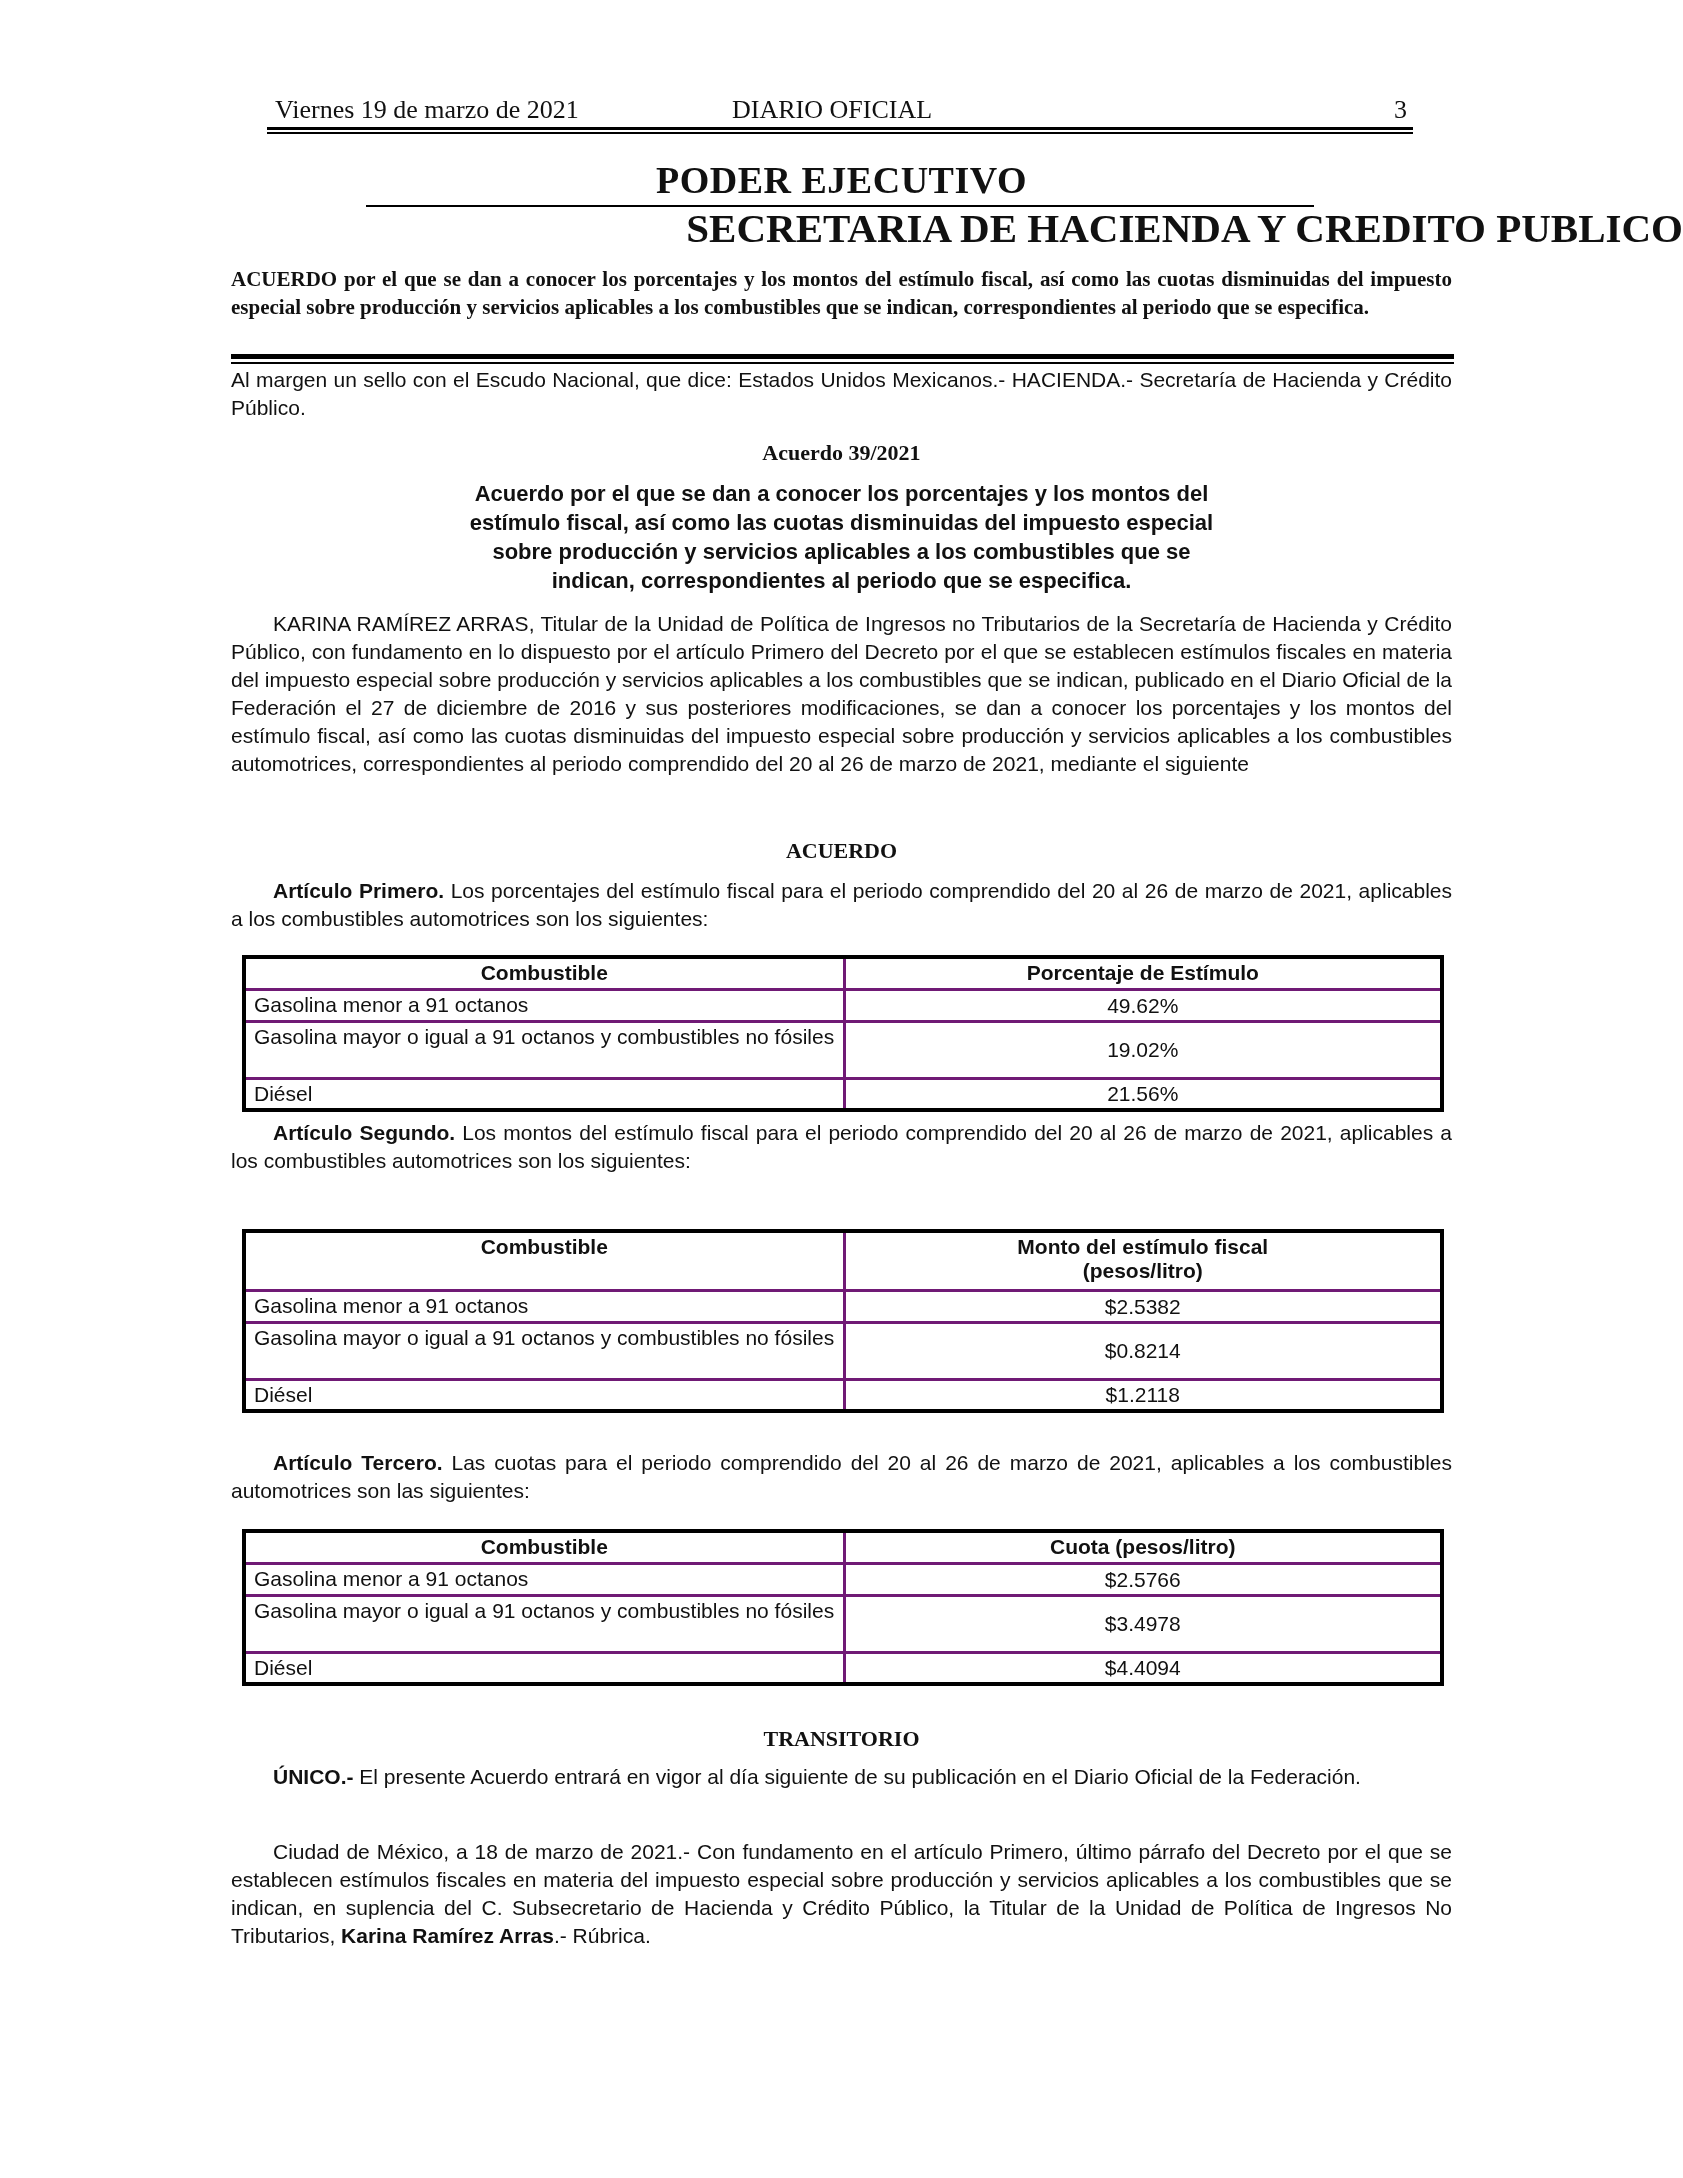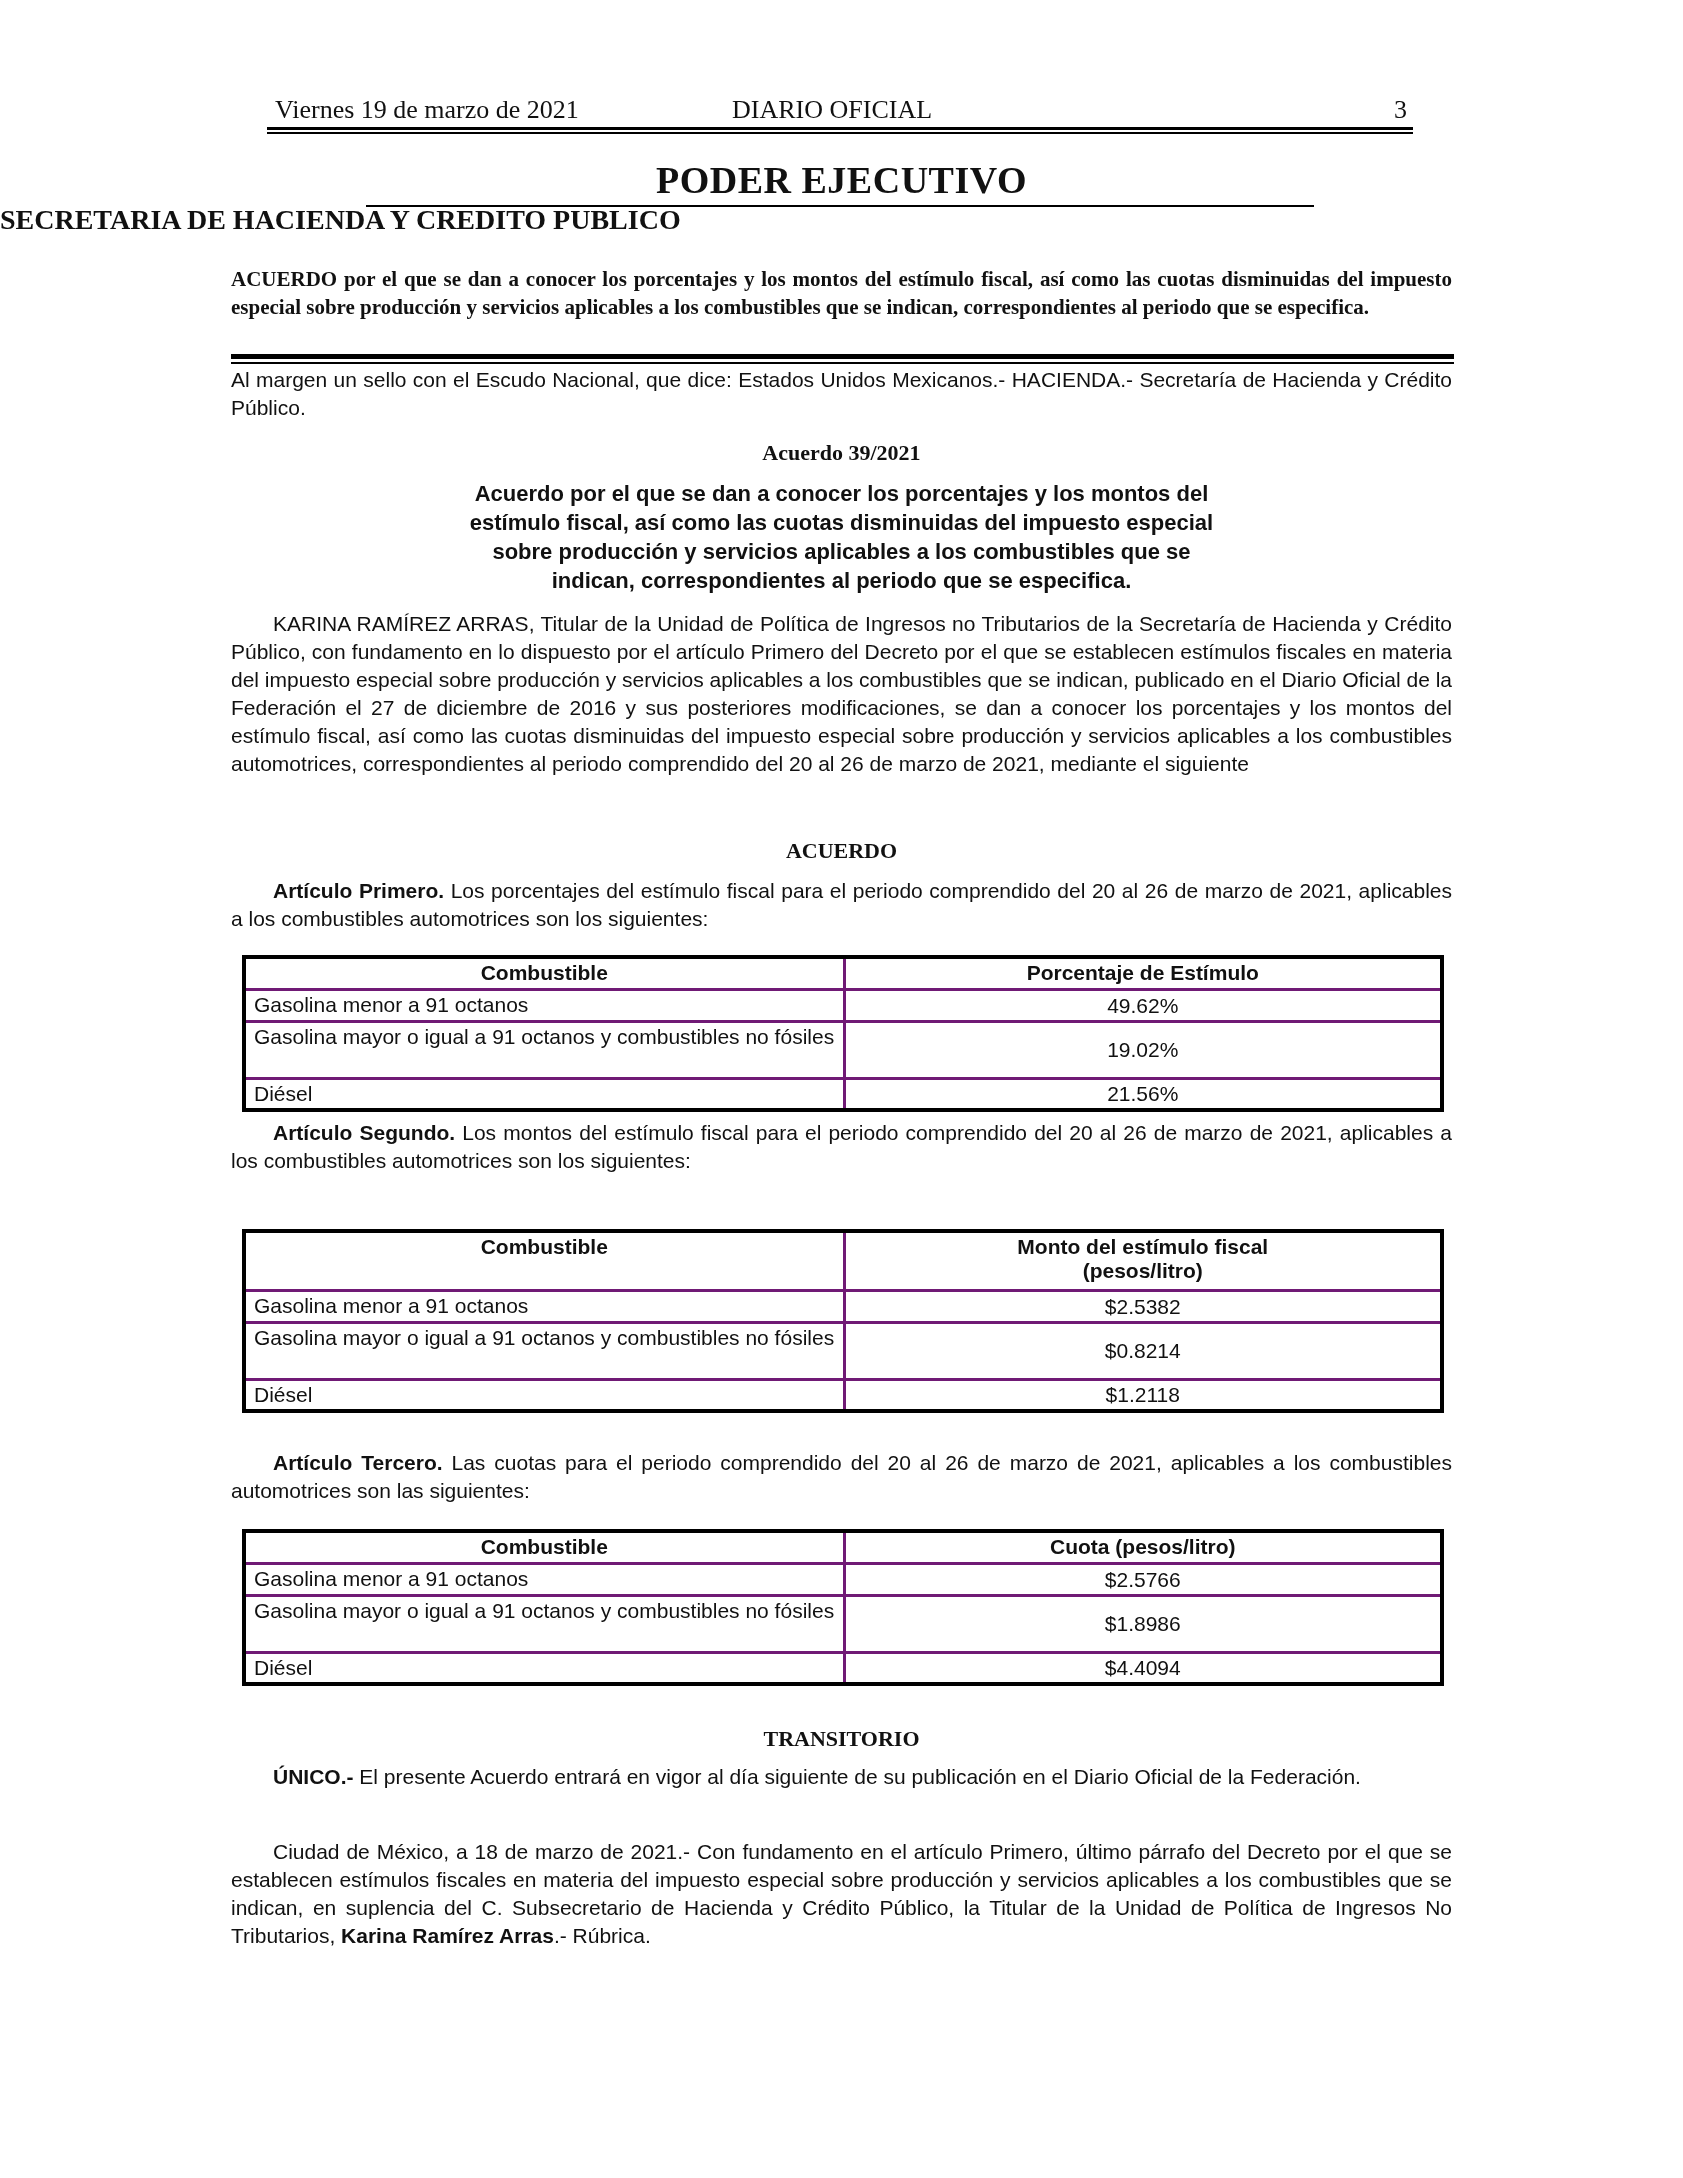--- a/index.html
+++ b/index.html
@@ -12,22 +12,22 @@
   
   .run-head { position: absolute; left: 267px; width: 1146px; top: 95px; height: 30px;
               font-size: 26px; }
   .run-head .left { position: absolute; left: 8px; top: 0; }
   .run-head .center { position: absolute; left: 465px; top: 0; }
   .run-head .right { position: absolute; right: 6px; top: 0; }
   .rule-thick { position: absolute; background: #000; }
 
   .h-power { position: absolute; left: 0; width: 1683px; top: 158px; text-align: center;
              font-size: 38px; font-weight: bold; letter-spacing: 0.5px; }
-  .h-secr { position: absolute; left: 0; width: 1683px; top: 204px; text-align: left;
-            font-size: 28px; font-weight: bold; }
+  .h-secr { position: absolute; left: 0; width: 1683px; top: 204px; text-align: right;
+            font-size: 41px; font-weight: bold; }
 
   .content { position: absolute; left: 231px; width: 1221px; }
 
   .sumario { top: 265px; font-size: 21px; font-weight: bold; line-height: 28px; text-align: justify; }
 
   .p { font-size: 21px; line-height: 28px; margin: 0; text-align: justify; }
   .indent { text-indent: 42px; }
   .center-title { text-align: center; font-size: 22px; font-weight: bold; }
   .subtitle { text-align: center; font-size: 22px; font-weight: bold; line-height: 29px; }
 
@@ -144,21 +144,21 @@
         <tr style="height:32px;">
       <th>Combustible</th>
       <th>Cuota (pesos/litro)</th>
     </tr>
     <tr style="height:32px;">
       <td class="name">Gasolina menor a 91 octanos</td>
       <td class="num">$2.5766</td>
     </tr>
     <tr style="height:57px;">
       <td class="name">Gasolina mayor o igual a 91 octanos y combustibles no fósiles</td>
-      <td class="num">$1.8986</td>
+      <td class="num">$3.4978</td>
     </tr>
     <tr style="height:32px;">
       <td class="name">Diésel</td>
       <td class="num">$4.4094</td>
     </tr>
   </tbody>
     </table>
 
   <div class="content center-title serif" style="top:1726px;">TRANSITORIO</div>
 

